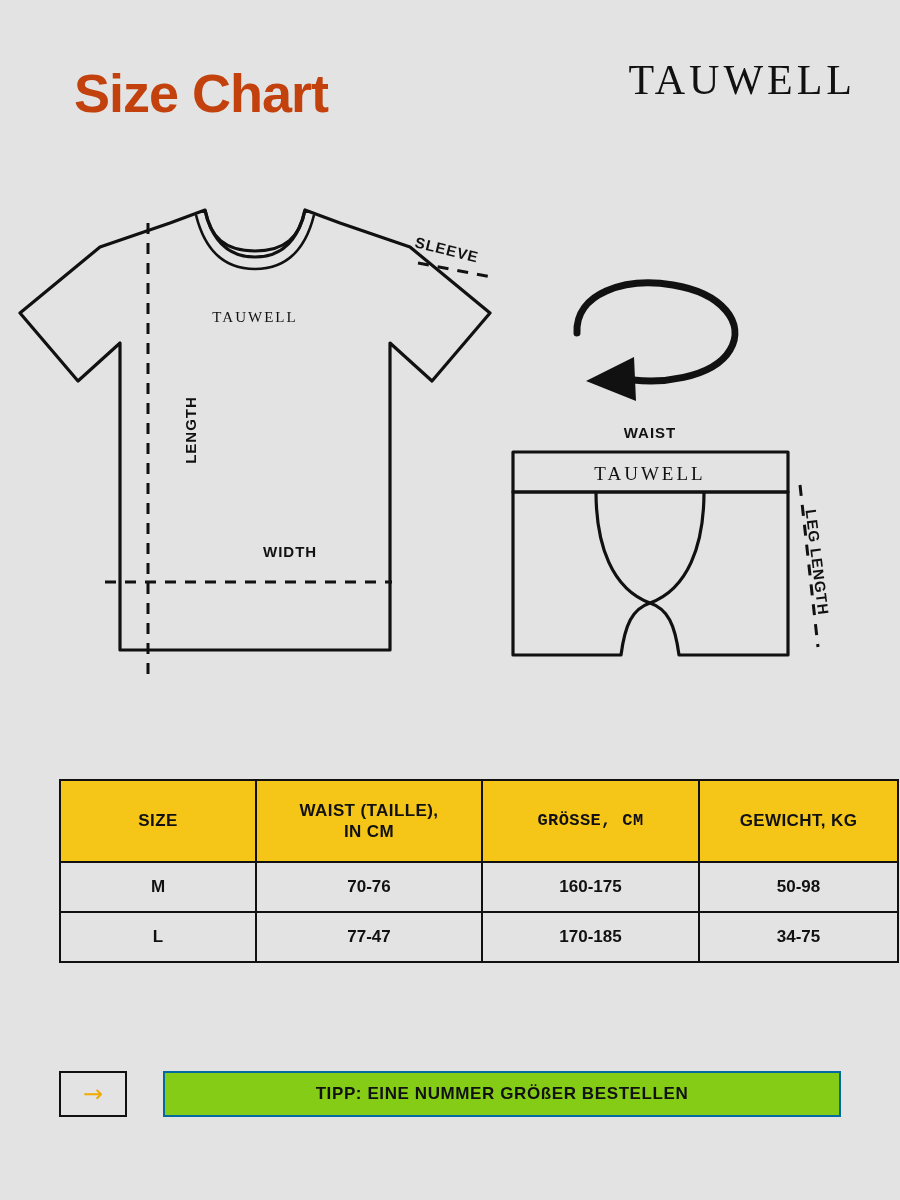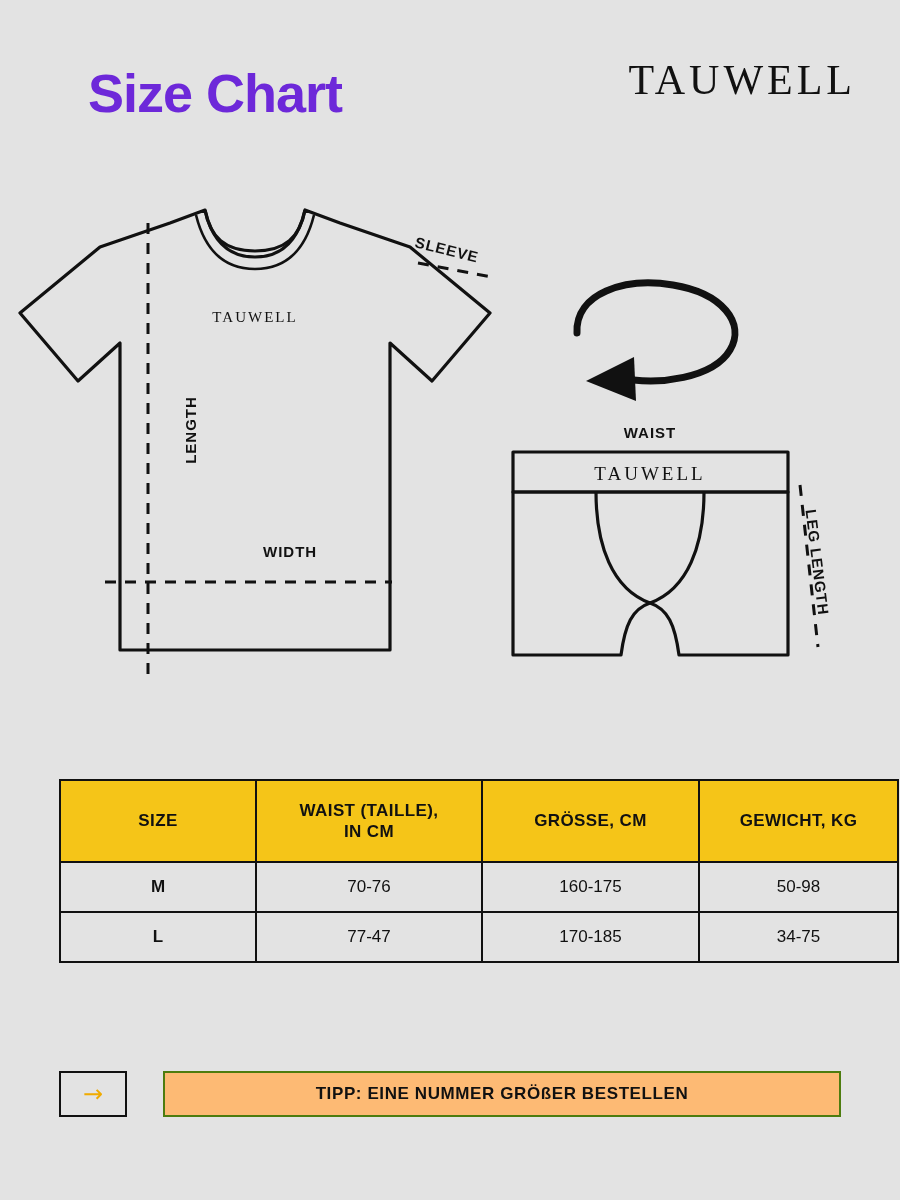--- a/index.html
+++ b/index.html
@@ -19,26 +19,26 @@
   
   .header {
     position: absolute;
     top: 48px;
     left: 0;
     width: 900px;
     height: 110px;
   }
   .page-title {
     position: absolute;
-    left: 88px;
+    left: 74px;
     top: 18px;
     font-size: 54px;
     font-weight: bold;
     letter-spacing: -1px;
-    color: #6d28d9;
+    color: #c2410c;
     line-height: 1;
   }
   .brand-logo {
     position: absolute;
     right: 44px;
     top: 8px;
     font-family: "Liberation Serif", serif;
     font-size: 42px;
     letter-spacing: 4px;
     color: #111111;
@@ -96,28 +96,28 @@
     font-weight: bold;
     font-size: 17px;
     letter-spacing: 0.4px;
     height: 72px;
     padding: 4px 6px;
     line-height: 1.25;
   }
   .size-table tbody td {
     background: #e3e3e3;
     height: 46px;
-    font-weight: normal;
+    font-weight: bold;
   }
   .size-table tbody td.size-cell {
     font-weight: bold;
   }
   .col-size { width: 182px; margin-left: 10px; }
   .col-waist { width: 212px; }
-  .col-height { width: 203px; }
+  .col-height { width: 203px; font-family: Liberation Mono, monospace; }
   .col-weight { width: 185px; }
 
   
   .tip-row {
     position: absolute;
     left: 59px;
     top: 1071px;
     width: 782px;
     height: 46px;
   }
@@ -138,22 +138,22 @@
     color: #f0ab00;
     line-height: 1;
     font-family: "DejaVu Sans", sans-serif;
   }
   .tip-banner {
     position: absolute;
     left: 104px;
     top: 0;
     width: 678px;
     height: 46px;
-    background: #fdba74;
-    border: 2px solid #4d7c0f;
+    background: #84cc16;
+    border: 2px solid #0369a1;
     box-sizing: border-box;
     display: flex;
     align-items: center;
     justify-content: center;
     font-weight: bold;
     font-size: 17px;
     letter-spacing: 0.6px;
     color: #111111;
   }
 </style>

